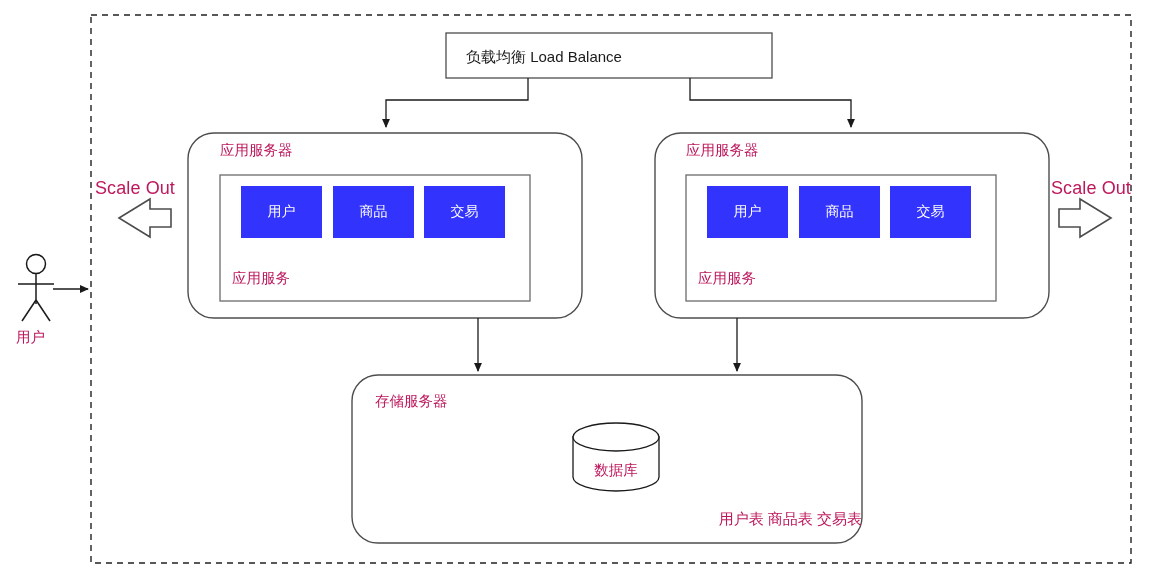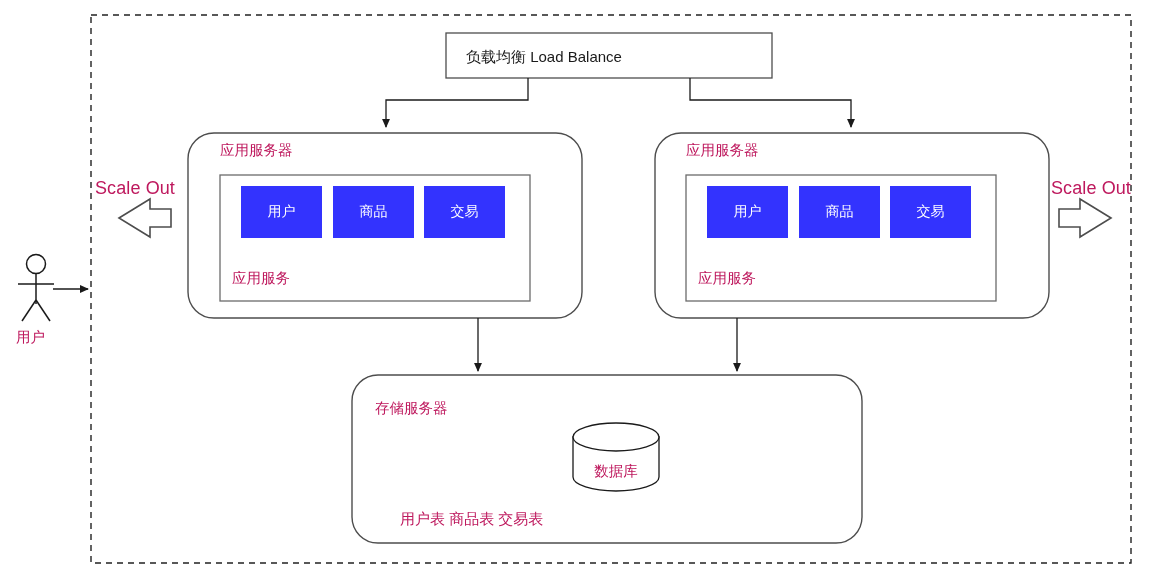--- a/index.html
+++ b/index.html
@@ -123,22 +123,22 @@
   <div class="svc-box" style="left:707px; top:186px; width:81px; height:52px;">
     <span class="lbl-blue">用户</span>
   </div>
   <div class="svc-box" style="left:799px; top:186px; width:81px; height:52px;">
     <span class="lbl-blue">商品</span>
   </div>
   <div class="svc-box" style="left:890px; top:186px; width:81px; height:52px;">
     <span class="lbl-blue">交易</span>
   </div>
 
-  <div class="lbl lbl-cn14" style="left:375px; top:394px;margin-top:7px;">存储服务器</div>
-  <div class="lbl lbl-cn14" style="left:573px; top:464px; width:86px; text-align:center;">数据库</div>
-  <div class="lbl lbl-cn15" style="left:352px; top:511px; width:510px; text-align:left;padding-left:48px;">用户表 商品表 交易表</div>
+  <div class="lbl lbl-cn14" style="left:375px; top:394px;">存储服务器</div>
+  <div class="lbl lbl-cn14" style="left:573px; top:464px; width:86px; text-align:center;font-family:Liberation Mono, monospace;">数据库</div>
+  <div class="lbl lbl-cn15" style="left:352px; top:511px; width:510px; text-align:right;">用户表 商品表 交易表</div>
 
   <div class="lbl lbl-cn14" style="left:16px; top:330px;">用户</div>
 
   <div class="lbl lbl-scale" style="left:95px; top:179px;">Scale Out</div>
   <div class="lbl lbl-scale" style="left:1051px; top:179px;">Scale Out</div>
 
 </div>
 
 </body></html>

